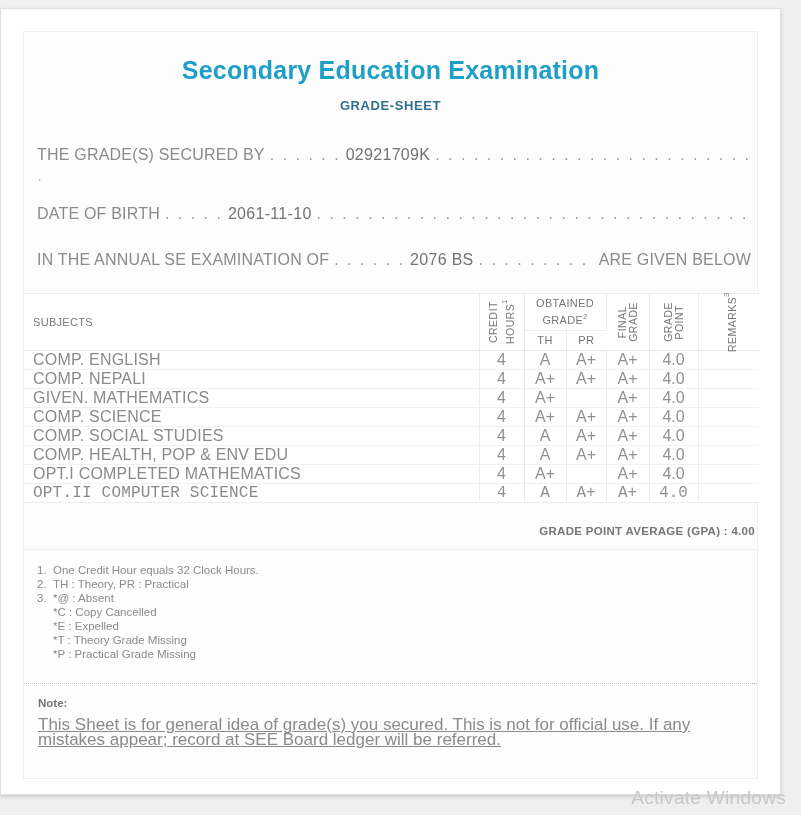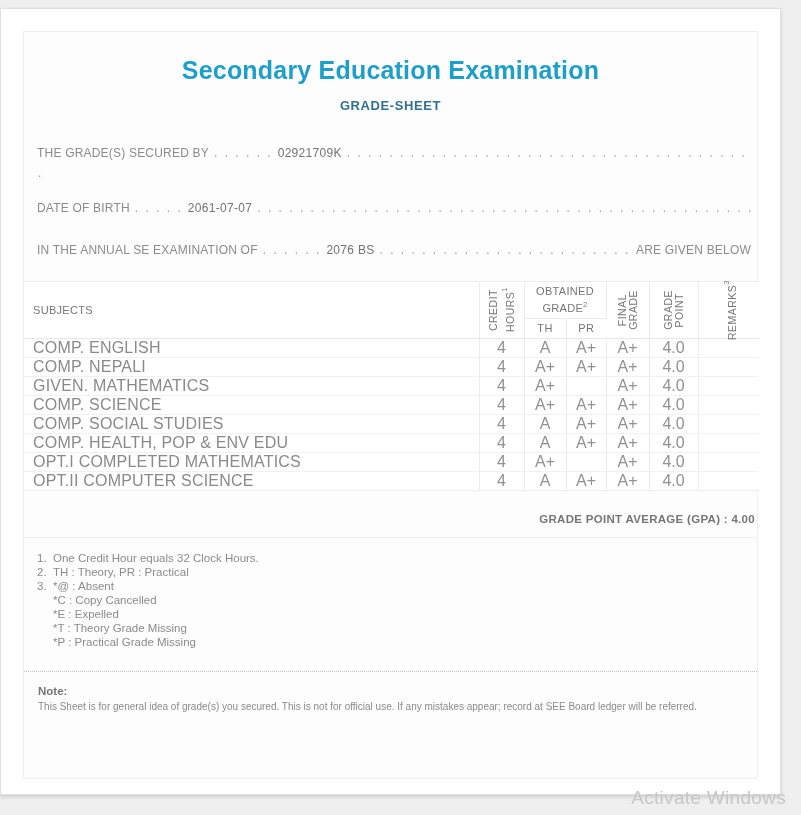--- a/index.html
+++ b/index.html
@@ -36,21 +36,21 @@
     text-align:center;
     color:#31708f;
     font-size:13px;
     font-weight:bold;
     letter-spacing:0.6px;
   }
   .info-line {
     display:flex;
     align-items:center;
     padding:0 6px 0 13px;
-    font-size:12px;
+    font-size:16px;
     color:#8b8b8b;
     white-space:nowrap;
     overflow:hidden;
   }
   .info-line .lbl { flex:0 0 auto; letter-spacing:0.2px; }
   .info-line .dots { flex:0 0 auto; padding:0 5px; color:#9a9a9a; letter-spacing:2px; }
   .info-line .val { flex:0 0 auto; font-weight:normal; color:#737373; letter-spacing:0.3px; }
   .info-line .fill {
     flex:1 1 auto; overflow:hidden; white-space:nowrap;
     color:#9a9a9a; padding-left:5px; letter-spacing:2px;
@@ -104,21 +104,21 @@
   thead tr.mainhead th[rowspan] { border-bottom:1px solid #e7e7e7; }
   sup { font-size:7.5px; }
   tbody td {
     height:19px;
     font-size:16px;
     color:#919191;
     text-align:center;
     border-bottom:1px solid #f1f1f1;
   }
   tbody td.subject { text-align:left; padding-left:9px; color:#8a8a8a; letter-spacing:0.2px; }
-  tbody tr:last-child td { border-bottom:none; }
+  tbody tr:last-child td { border-bottom:none;font-family:Liberation Mono, monospace; }
 
   .gpa-line {
     margin-top:22px;
     text-align:right;
     padding-right:2px;
     font-size:11.5px;
     font-weight:bold;
     color:#767676;
     letter-spacing:0.3px;
   }
@@ -142,24 +142,25 @@
   .fn-item .fn-num { width:16px; flex:0 0 auto; }
   .fn-lines div { line-height:14px; }
   .dotted-sep {
     margin:22px 0 0 0;
     border-top:1px dotted #bdbdbd;
     height:0;
   }
   .note-section { padding:13px 14px 0 14px; }
   .note-heading { font-size:11.5px; font-weight:bold; color:#757575; }
   .note-body {
-    margin-top:2px;
-    font-size:10px;
+    margin-top:8px;
+    font-size:17px;
     color:#8b8b8b;
     line-height:15px;
+    text-decoration:underline;
   }
   .windows-watermark {
     position:absolute;
     right:15px;
     top:787px;
     font-size:19px;
     color:#c7c7c7;
     letter-spacing:0.3px;
     z-index:5;
   }
@@ -177,21 +178,21 @@
       <span class="lbl">THE GRADE(S) SECURED BY</span>
       <span class="dots">. . . . . .</span>
       <span class="val">02921709K</span>
       <span class="fill">. . . . . . . . . . . . . . . . . . . . . . . . . . . . . . . . . . . . . . . . . . . . . . . . . . . . . . . . . . . . . . . . . . . . . . . . . . . . . . . . . . . . . . . . . . . .</span>
     </div>
     <div class="wrap-dot">.</div>
 
     <div class="info-line line-dob">
       <span class="lbl">DATE OF BIRTH</span>
       <span class="dots">. . . . .</span>
-      <span class="val">2061-07-07</span>
+      <span class="val">2061-11-10</span>
       <span class="fill">. . . . . . . . . . . . . . . . . . . . . . . . . . . . . . . . . . . . . . . . . . . . . . . . . . . . . . . . . . . . . . . . . . . . . . . . . . . . . . . . . . . . . . . . . . . .</span>
     </div>
 
     <div class="info-line line-exam">
       <span class="lbl">IN THE ANNUAL SE EXAMINATION OF</span>
       <span class="dots">. . . . . .</span>
       <span class="val">2076 BS</span>
       <span class="fill">. . . . . . . . . . . . . . . . . . . . . . . . . . . . . . . . . . . . . . . . . . . . . . . . . . . . . . . . . . . . . . . . . . . . . . . . . . . . . . . .</span>
       <span class="sfx">ARE GIVEN BELOW</span>
     </div>

